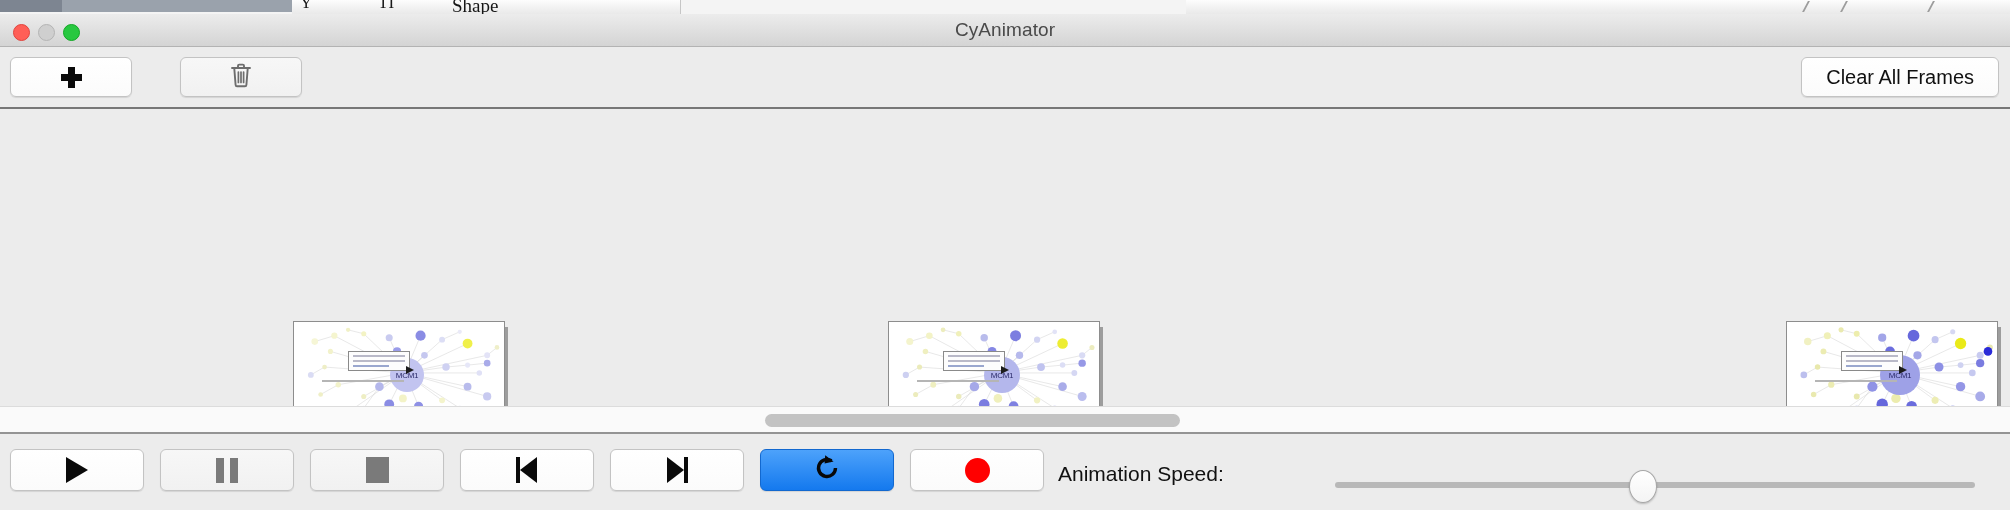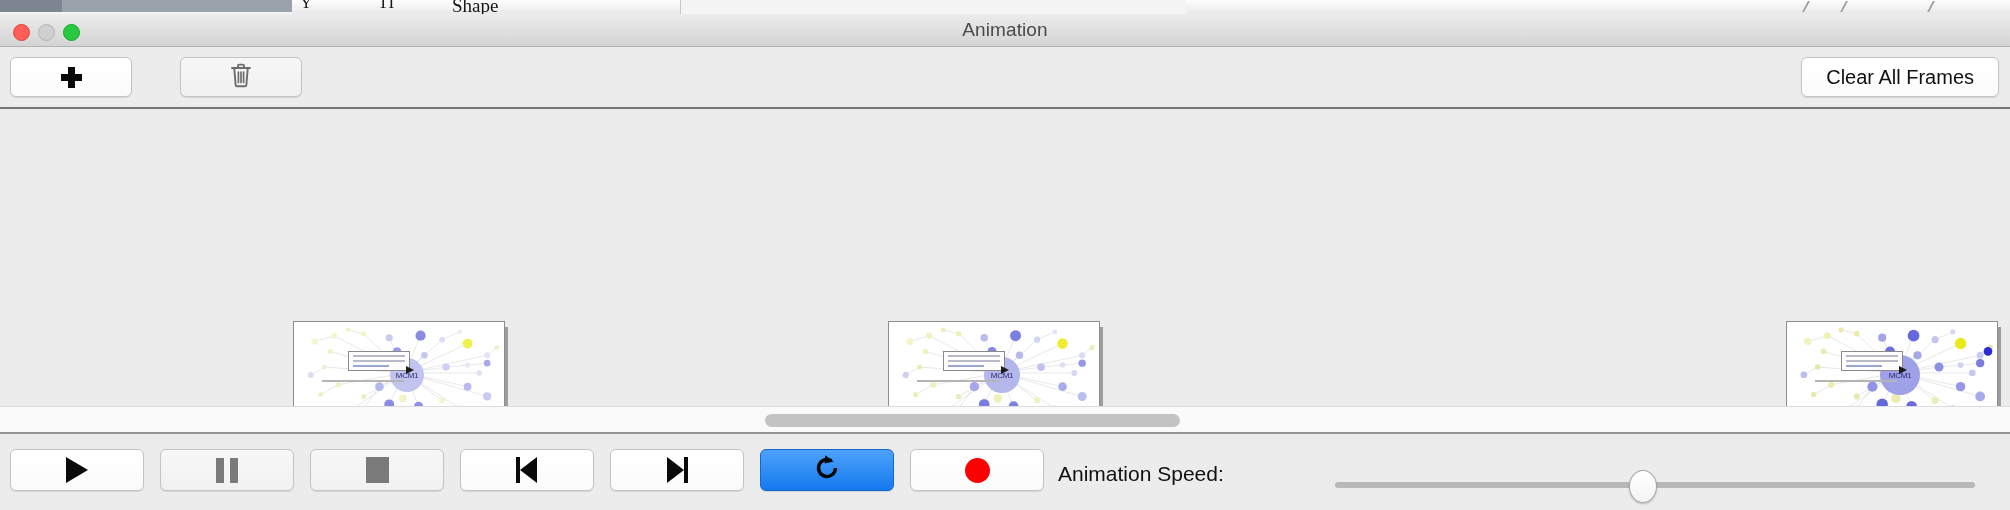--- a/index.html
+++ b/index.html
@@ -255,21 +255,21 @@
     <div class="bg-sortarrow" style="left:1843px;"></div>
     <div class="bg-sortarrow" style="left:1930px;"></div>
   </div>
 
   <div class="titlebar">
     <div class="traffic">
       <div class="light red"></div>
       <div class="light yellow"></div>
       <div class="light green"></div>
     </div>
-    <div class="win-title">Animation</div>
+    <div class="win-title">CyAnimator</div>
   </div>
 
   <div class="toolbar">
 
     <div class="tbtn white" id="add-frame-button">
       <span class="plus-icon"></span>
     </div>
 
     <div class="tbtn gray" id="delete-frame-button">
       <span>

